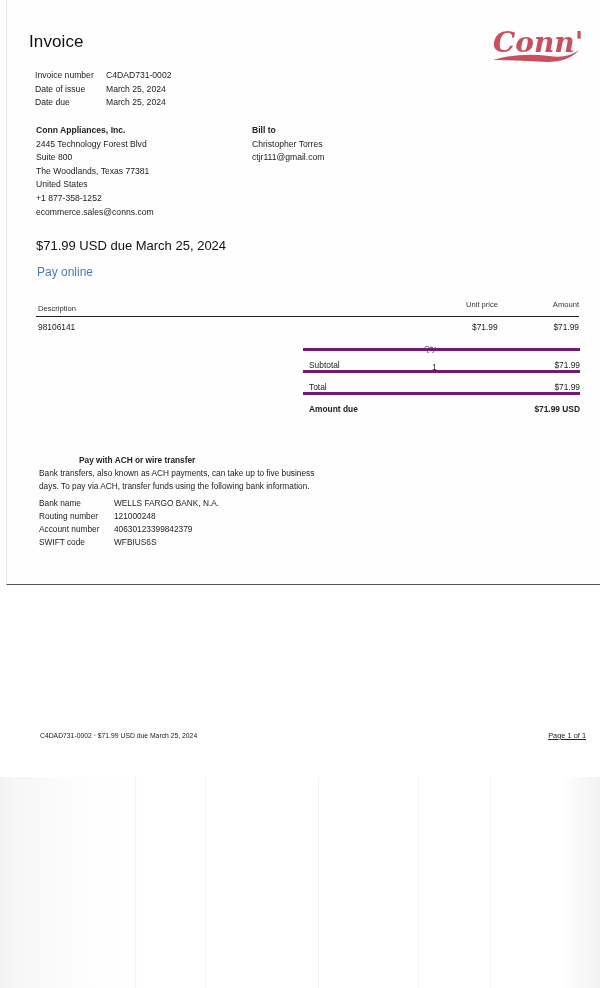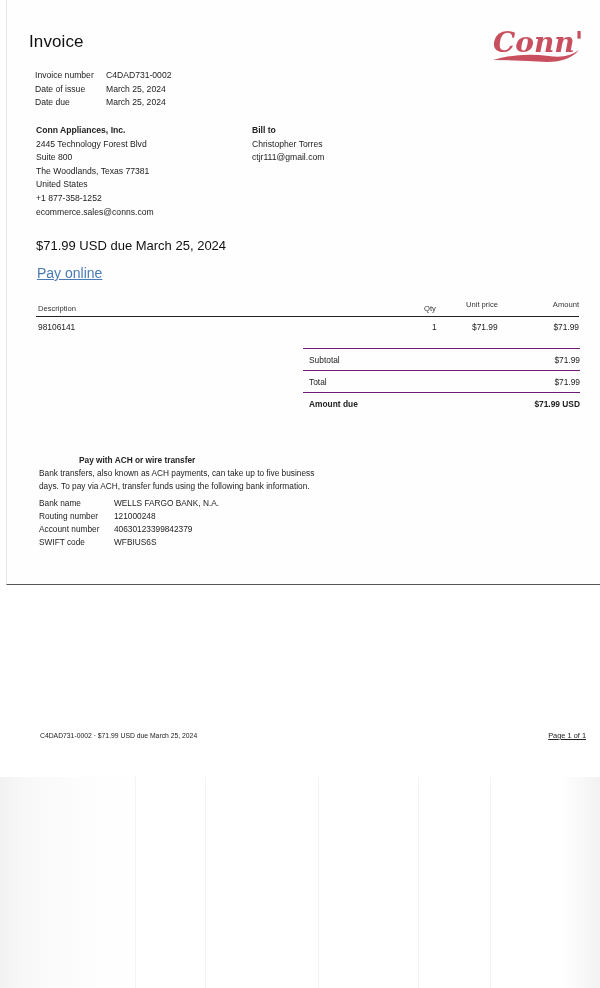--- a/index.html
+++ b/index.html
@@ -28,38 +28,38 @@
     .meta .row { display: flex; }
     .meta .k { width: 71px; color: #222; }
     .meta .v { color: #222; }
 
     .from { left: 29px; top: 124px; font-size: 8.6px; line-height: 13.6px; color: #222; }
     .from .name { font-weight: 700; }
     .billto { left: 245px; top: 124px; font-size: 8.6px; line-height: 13.6px; color: #222; }
     .billto .lbl { font-weight: 700; }
 
     .due-headline { left: 29px; top: 238px; font-size: 13px; font-weight: 400; color: #111; }
-    .pay-online { left: 30px; top: 265px; font-size: 14px; color: #4a7bb7; text-decoration: underline; cursor: pointer; }
+    .pay-online { left: 30px; top: 265px; font-size: 12px; color: #4a7bb7; cursor: pointer; }
 
     .table { left: 29px; top: 299px; width: 543px; font-size: 7.6px; color: #333; }
     .thead { position: relative; height: 18px; border-bottom: 1.3px solid #222; }
     .thead span, .trow span { position: absolute; }
     .c-desc { left: 2px; }
-    .c-qty { left: 388px; }
+    .c-qty { left: 388px; margin-top: 40px; }
     .c-unit { left: 430px; }
     .c-amt { right: 0; text-align: right; }
     .thead span { top: 5px; }
     .thead .c-unit, .thead .c-amt { top: 1px; }
     .trow { position: relative; height: 18px; font-size: 8.4px; color: #222; }
     .trow span { top: 5px; }
     .trow .c-qty { left: 396px; }
     .trow .c-unit { left: 436px; }
 
     .totals { left: 296px; top: 348px; width: 277px; font-size: 8.4px; color: #222; }
-    .totals .trw { display: flex; justify-content: space-between; height: 22px; align-items: center; border-top: 1px solid #701a75; padding-left: 6px; }
+    .totals .trw { display: flex; justify-content: space-between; height: 22px; align-items: flex-end; border-top: 3px solid #701a75; padding-left: 6px; }
     .totals .trw.bold { font-weight: 700; gap: 12px; }
 
     .ach { left: 32px; top: 454px; width: 290px; font-size: 8.3px; line-height: 13px; color: #222; }
     .ach .hd { font-weight: 700; padding-left: 40px; }
     .ach .desc { margin-bottom: 4px; }
     .ach .bank-row { display: flex; }
     .ach .bank-row .k { width: 75px; }
 
     .footer-left { left: 33px; top: 732px; font-size: 6.8px; color: #222; }
     .footer-right { right: 14px; top: 731px; font-size: 7.4px; color: #222; text-decoration: underline; }

